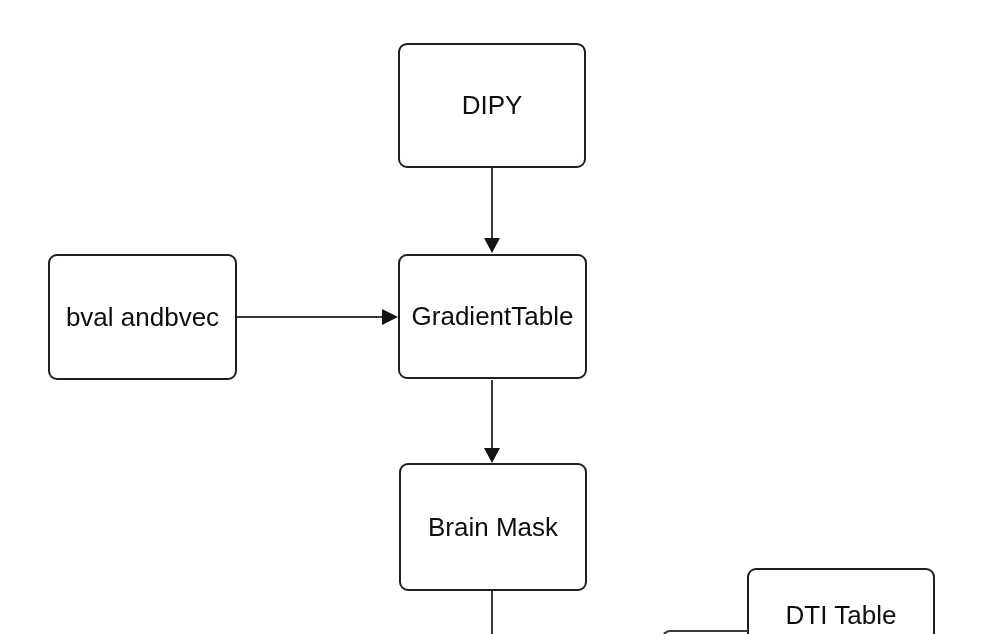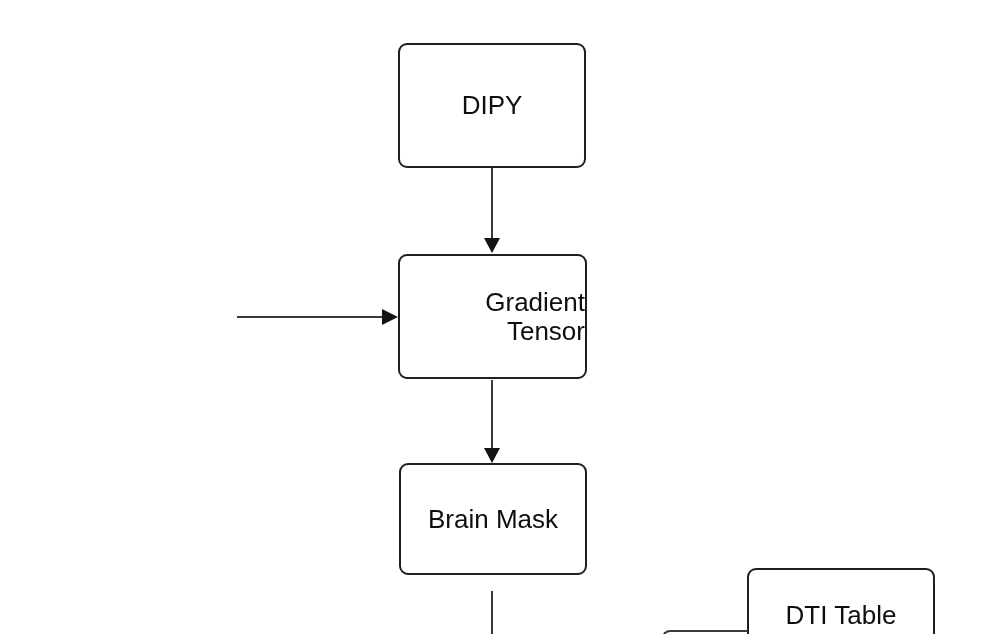--- a/index.html
+++ b/index.html
@@ -14,32 +14,32 @@
   }
 
   
   .node {
     position: absolute;
     box-sizing: border-box;
     background: #ffffff;
     border: 2px solid #1f1f1f;
     border-radius: 9px;
     display: flex;
-    flex-direction: column;
+    flex-direction: row;
     align-items: center;
     justify-content: center;
     text-align: center;
     color: #0e0e0e;
     font-size: 26px;
     line-height: 29px;
   }
   .node-dipy      { left: 398px; top: 43px;  width: 188px; height: 125px; }
   .node-bval      { left: 48px;  top: 254px; width: 189px; height: 126px; }
-  .node-gradient  { left: 398px; top: 254px; width: 189px; height: 125px; align-items: flex-end; }
-  .node-brainmask { left: 399px; top: 463px; width: 188px; height: 112px; text-align: right; }
+  .node-gradient  { left: 398px; top: 254px; width: 189px; height: 125px; }
+  .node-brainmask { left: 399px; top: 463px; width: 188px; height: 128px; text-align: right; }
   .node-dti       { left: 747px; top: 568px; width: 188px; height: 94px; border-radius: 9px 9px 0 0; }
 
   
   .vline, .hline { position: absolute; background: #3a3a3a; }
   .e-dipy  { left: 491px; top: 168px; width: 2px; height: 72px; }
   .e-bval  { left: 237px; top: 316px; width: 146px; height: 2px; }
   .e-grad  { left: 491px; top: 380px; width: 2px; height: 69px; }
   .e-brain { left: 491px; top: 591px; width: 2px; height: 43px; }
 
   
@@ -75,24 +75,28 @@
 </style>
 </head>
 <body>
 
 <div class="canvas">
 
   <div class="node node-dipy">
     <span>DIPY</span>
   </div>
 
+  <div class="node node-bval">
+    <span>bval and</span>
+    <span>bvec</span>
+  </div>
 
   <div class="node node-gradient">
     <span>Gradient</span>
-    <span>Tensor</span>
+    <span>Table</span>
   </div>
 
   <div class="node node-brainmask">
     <span>Brain Mask</span>
   </div>
 
   <div class="node node-dti">
     <span>DTI Table</span>
   </div>
 

